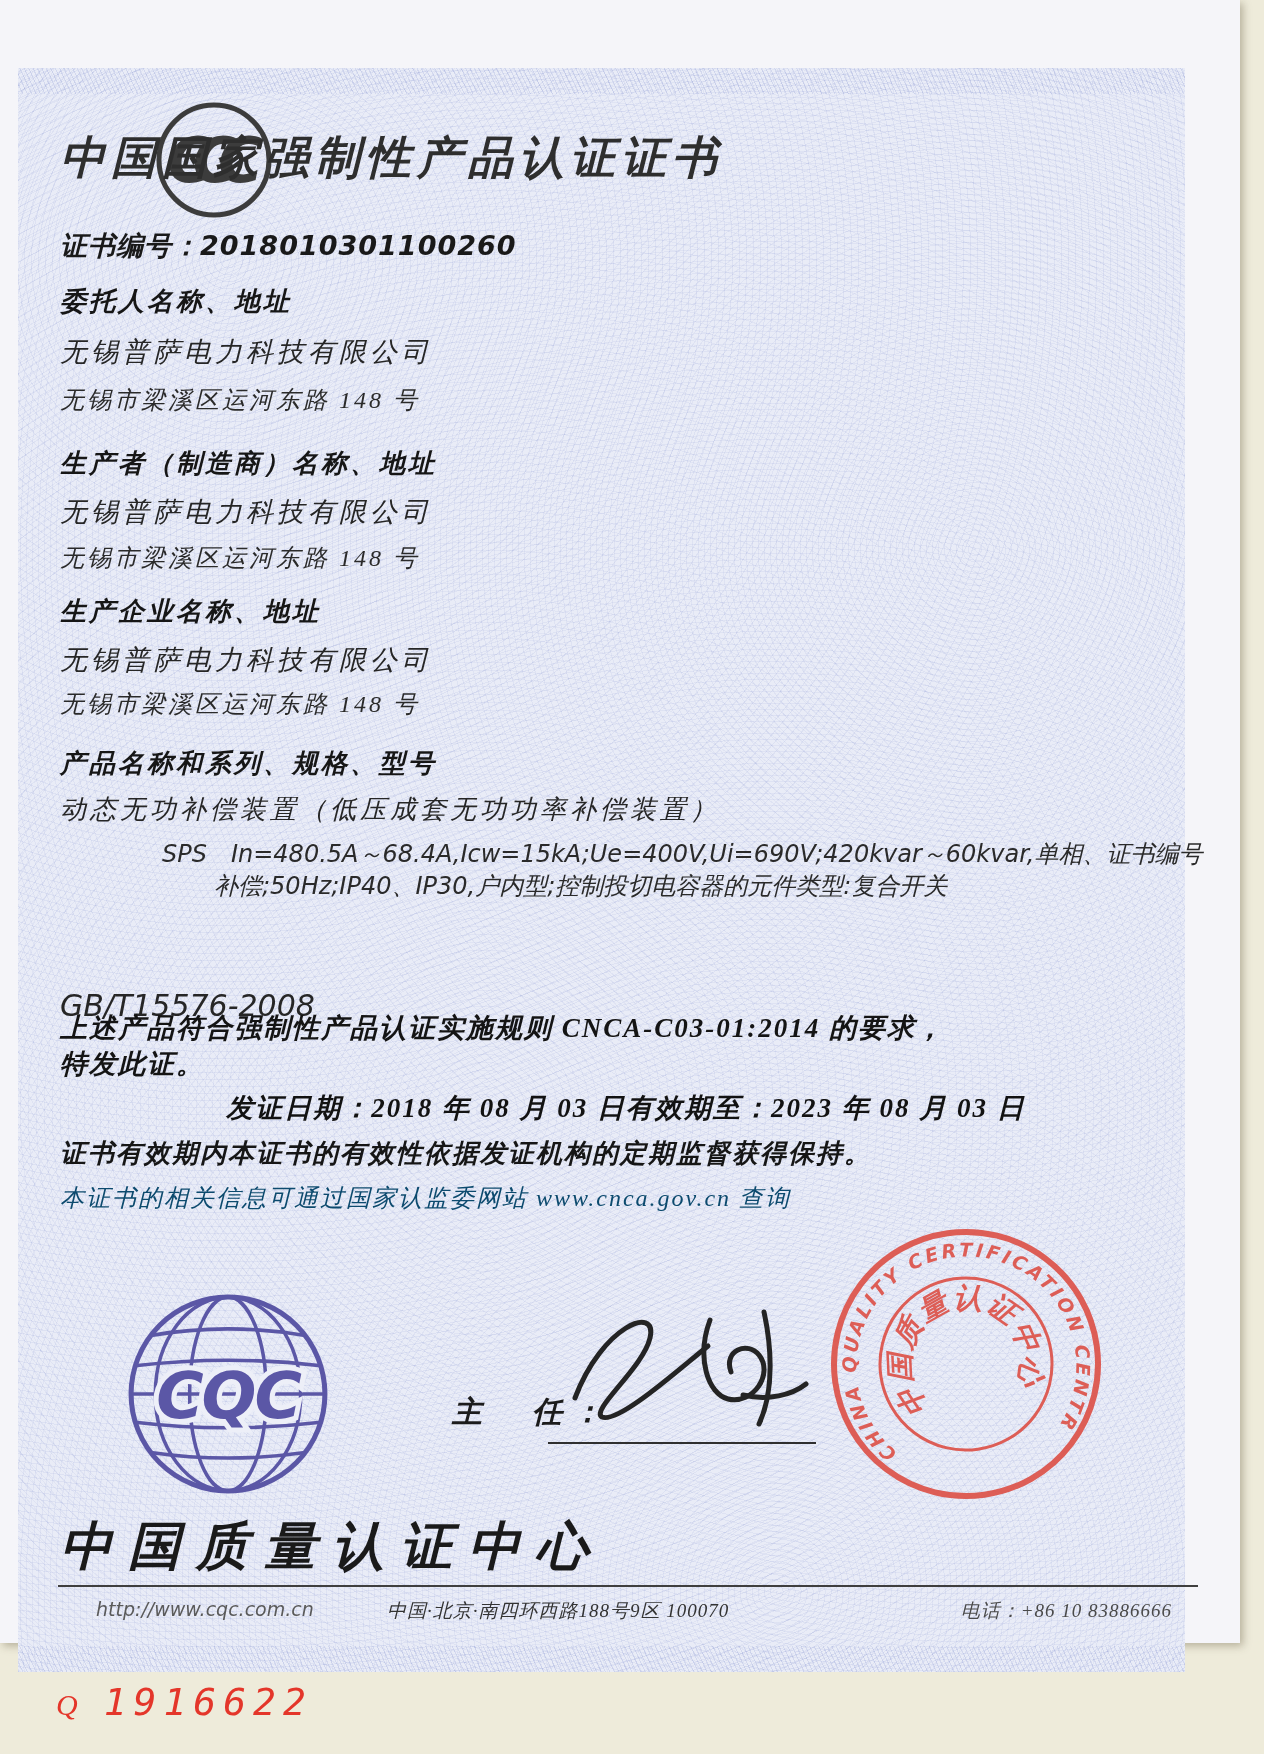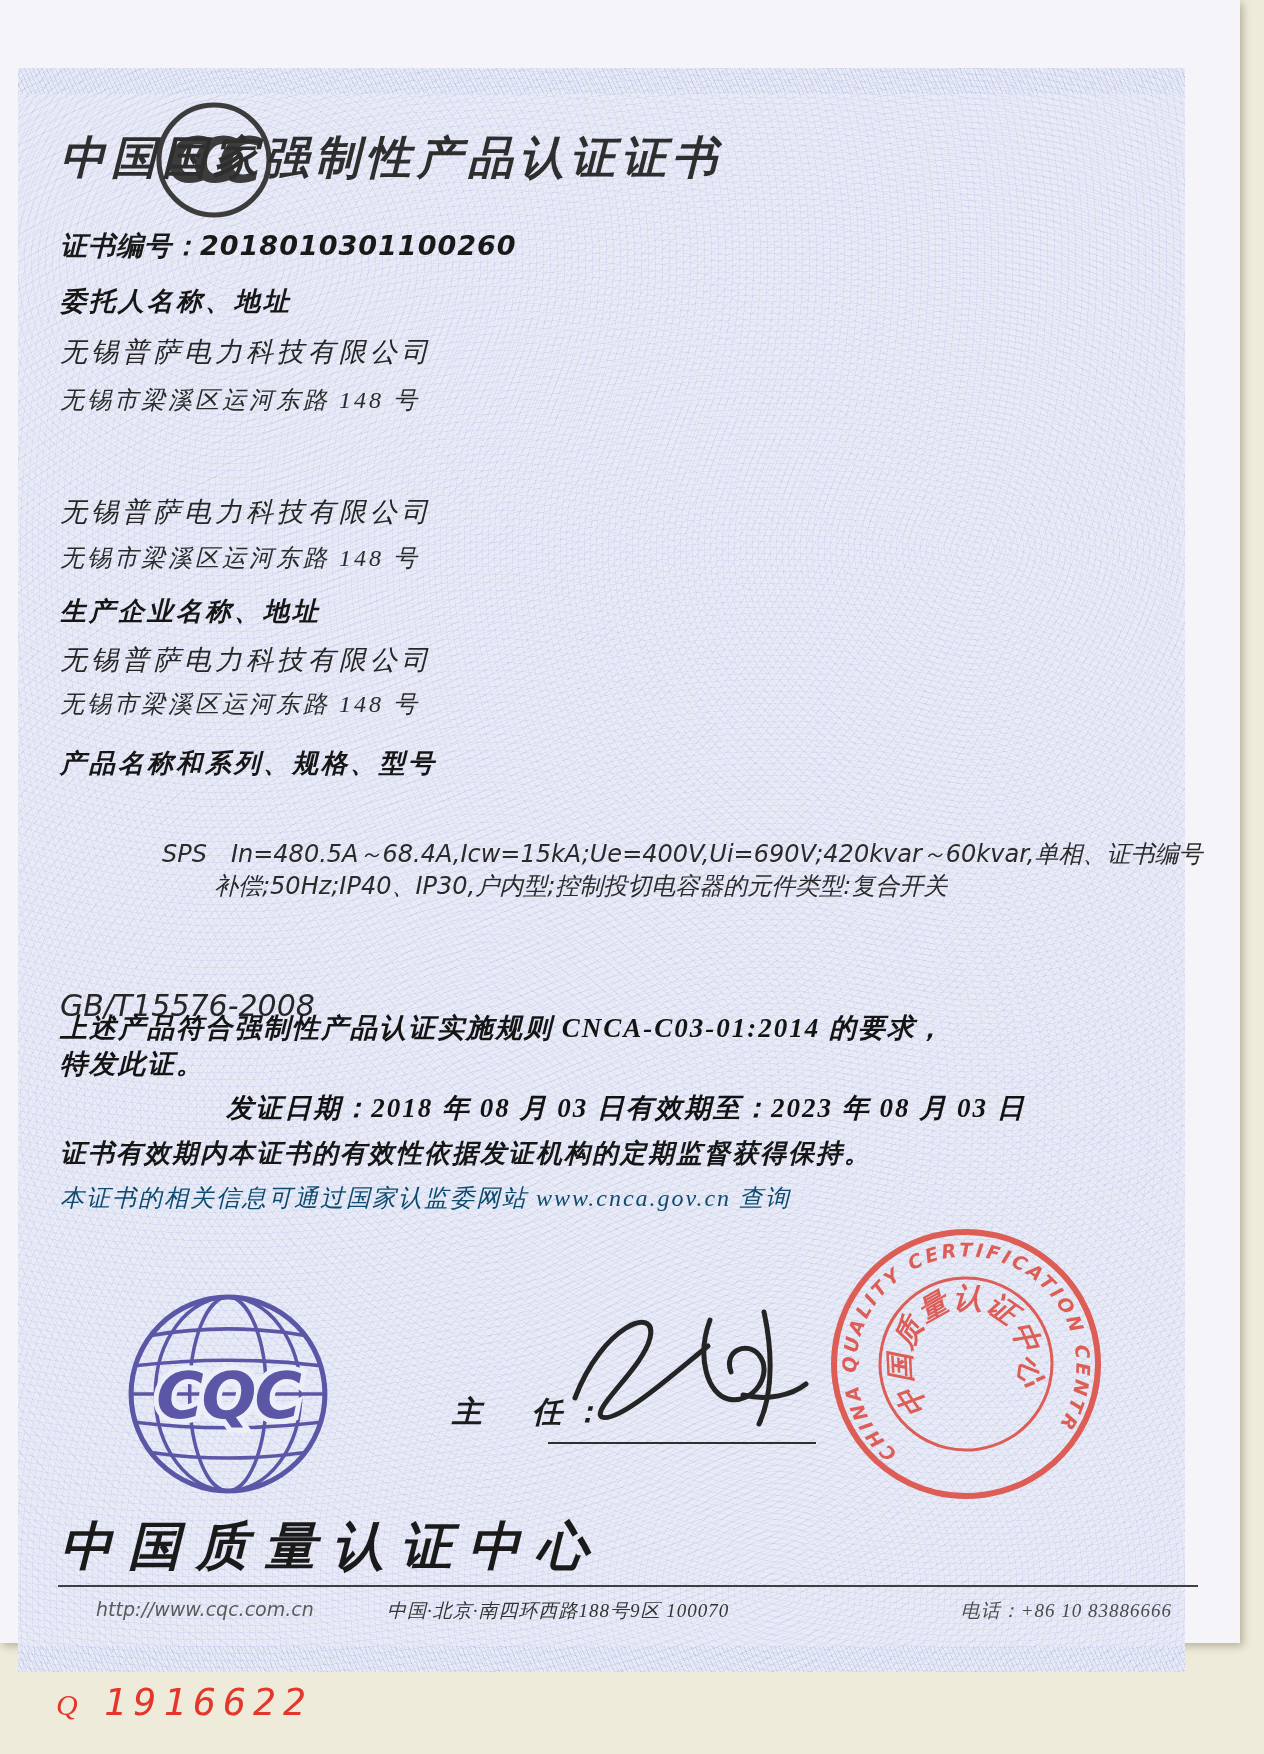--- a/index.html
+++ b/index.html
@@ -95,28 +95,30 @@
 
   <div class="line title">中国国家强制性产品认证证书</div>
   <div class="line certno">
     <span>证书编号：</span><span>2018010301100260</span>
   </div>
 
   <div class="line sec-h" style="top:284px">委托人名称、地址</div>
   <div class="line sec-name" style="top:334px">无锡普萨电力科技有限公司</div>
   <div class="line sec-addr" style="top:384px">无锡市梁溪区运河东路 148 号</div>
 
+  <div class="line sec-h" style="top:446px">生产者（制造商）名称、地址</div>
   <div class="line sec-name" style="top:494px">无锡普萨电力科技有限公司</div>
   <div class="line sec-addr" style="top:542px">无锡市梁溪区运河东路 148 号</div>
 
   <div class="line sec-h" style="top:594px">生产企业名称、地址</div>
   <div class="line sec-name" style="top:642px">无锡普萨电力科技有限公司</div>
   <div class="line sec-addr" style="top:688px">无锡市梁溪区运河东路 148 号</div>
 
   <div class="line sec-h" style="top:746px">产品名称和系列、规格、型号</div>
+  <div class="line sec-name" style="top:792px;font-size:26px">动态无功补偿装置（低压成套无功功率补偿装置）</div>
   <div class="spec" style="left:162px;top:838px">SPS　In=480.5A～68.4A,Icw=15kA;Ue=400V,Ui=690V;420kvar～60kvar,单相、证书编号</div>
   <div class="spec" style="left:214px;top:870px">补偿;50Hz;IP40、IP30,户内型;控制投切电容器的元件类型:复合开关</div>
 
   <div class="line" style="top:988px;font-size:30px;font-family:'DejaVu Sans',sans-serif;color:#262626">GB/T15576-2008</div>
 
   <div class="line stmt" style="top:1010px">上述产品符合强制性产品认证实施规则 CNCA-C03-01:2014 的要求，</div>
   <div class="line stmt" style="top:1046px">特发此证。</div>
 
   <div class="line dates">
     <span><span>发证日期：</span><span>2018 年 08 月 03 日</span></span>

